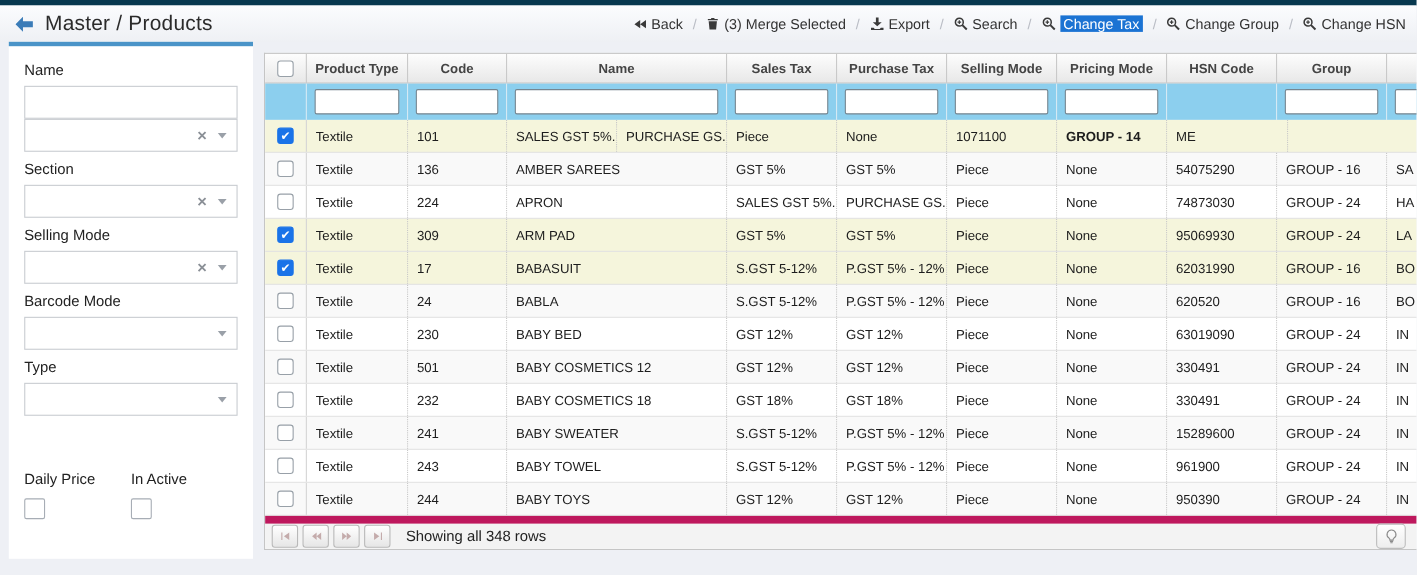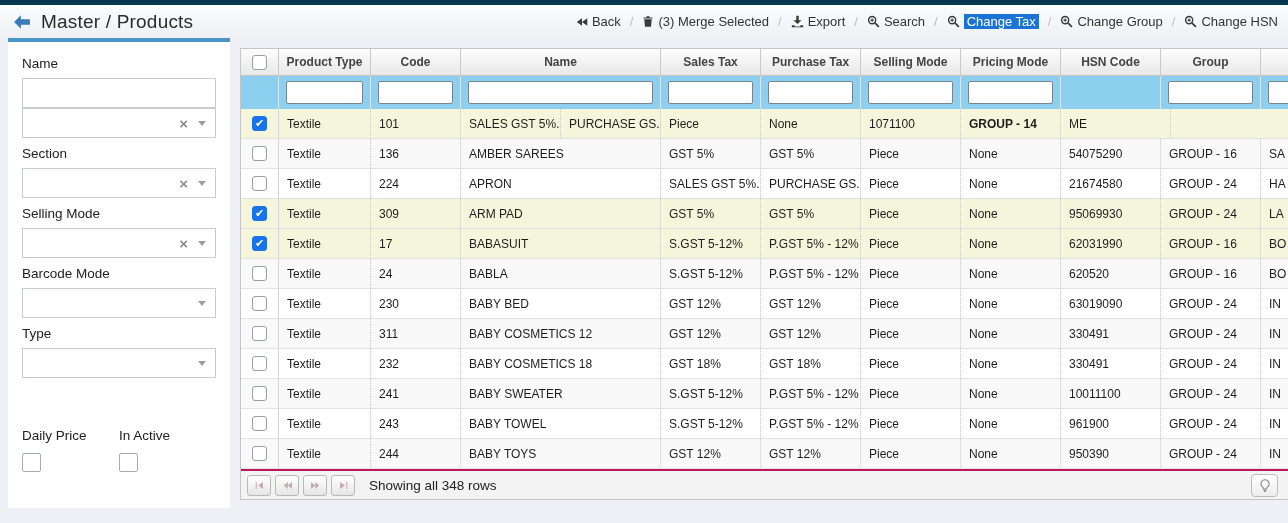--- a/index.html
+++ b/index.html
@@ -53,21 +53,21 @@
   .tr.even { background:#f9f9f9; }
   .tr.selected { background:var(--selected-row,#f5f5dc); }
   .td { height:100%; display:flex; align-items:center; padding:0 8px; border-right:1px dotted #c8c8c8;
         overflow:hidden; white-space:nowrap; font-size:12px; color:#1d1d1d; flex:0 0 auto; }
   .td.cbcell { justify-content:center; padding:0; border-right:1px solid #d4d4d4; }
   .cb { width:15px; height:15px; border:1px solid #98a0a8; border-radius:3px; background:#fff;
         display:flex; align-items:center; justify-content:center; font-size:11px; color:#fff; cursor:pointer; }
   .cb.checked { background:var(--checkbox-checked,#1a73e8); border-color:var(--checkbox-checked,#1a73e8); }
 
   
-  .tfoot { height:30px; margin-top:auto; border-top:2px solid #be185d; background:#f3f3f3; display:flex;
+  .tfoot { height:30px; margin-top:auto; border-top:7px solid #be185d; background:#f3f3f3; display:flex;
            align-items:center; padding:0 6px; gap:4px; flex:0 0 auto; }
   .pagerbtn { width:24px; height:21px; border:1px solid #b9b9b9; border-radius:3px;
               background:linear-gradient(#ffffff,#e6e6e6); display:flex; align-items:center;
               justify-content:center; color:#c4abab; }
   .summary { margin-left:10px; font-size:13.5px; color:#222; }
   .bulbbtn { margin-left:auto; margin-right:4px; width:27px; height:23px; border:1px solid #bcbcbc;
              border-radius:4px; background:linear-gradient(#ffffff,#ededed); display:flex;
              align-items:center; justify-content:center; color:#8b8b8b; cursor:pointer; }
   .icon svg { display:block; }
 </style>
@@ -272,21 +272,21 @@
             <div class="td cbcell" style="width: 38px;">
               <span class="cb"></span>
             </div>
             <div class="td" style="width: 92px;">Textile</div>
             <div class="td" style="width: 90px;">224</div>
             <div class="td" style="width: 200px;">APRON</div>
             <div class="td" style="width: 100px;">SALES GST 5%...</div>
             <div class="td" style="width: 100px;">PURCHASE GS...</div>
             <div class="td" style="width: 100px;">Piece</div>
             <div class="td" style="width: 100px;">None</div>
-            <div class="td" style="width: 100px;">21674580</div>
+            <div class="td" style="width: 100px;">74873030</div>
             <div class="td" style="width: 100px;">GROUP - 24</div>
             <div class="td" style="width: 110px;">HA</div>
           </div>
           <div class="tr selected">
             <div class="td cbcell" style="width: 38px;">
               <span class="cb checked">✔</span>
             </div>
             <div class="td" style="width: 92px;">Textile</div>
             <div class="td" style="width: 90px;">309</div>
             <div class="td" style="width: 200px;">ARM PAD</div>
@@ -341,21 +341,21 @@
             <div class="td" style="width: 100px;">None</div>
             <div class="td" style="width: 100px;">63019090</div>
             <div class="td" style="width: 100px;">GROUP - 24</div>
             <div class="td" style="width: 110px;">IN</div>
           </div>
           <div class="tr even">
             <div class="td cbcell" style="width: 38px;">
               <span class="cb"></span>
             </div>
             <div class="td" style="width: 92px;">Textile</div>
-            <div class="td" style="width: 90px;">311</div>
+            <div class="td" style="width: 90px;">501</div>
             <div class="td" style="width: 200px;">BABY COSMETICS 12</div>
             <div class="td" style="width: 100px;">GST 12%</div>
             <div class="td" style="width: 100px;">GST 12%</div>
             <div class="td" style="width: 100px;">Piece</div>
             <div class="td" style="width: 100px;">None</div>
             <div class="td" style="width: 100px;">330491</div>
             <div class="td" style="width: 100px;">GROUP - 24</div>
             <div class="td" style="width: 110px;">IN</div>
           </div>
           <div class="tr">
@@ -377,21 +377,21 @@
             <div class="td cbcell" style="width: 38px;">
               <span class="cb"></span>
             </div>
             <div class="td" style="width: 92px;">Textile</div>
             <div class="td" style="width: 90px;">241</div>
             <div class="td" style="width: 200px;">BABY SWEATER</div>
             <div class="td" style="width: 100px;">S.GST 5-12%</div>
             <div class="td" style="width: 100px;">P.GST 5% - 12%</div>
             <div class="td" style="width: 100px;">Piece</div>
             <div class="td" style="width: 100px;">None</div>
-            <div class="td" style="width: 100px;">10011100</div>
+            <div class="td" style="width: 100px;">15289600</div>
             <div class="td" style="width: 100px;">GROUP - 24</div>
             <div class="td" style="width: 110px;">IN</div>
           </div>
           <div class="tr">
             <div class="td cbcell" style="width: 38px;">
               <span class="cb"></span>
             </div>
             <div class="td" style="width: 92px;">Textile</div>
             <div class="td" style="width: 90px;">243</div>
             <div class="td" style="width: 200px;">BABY TOWEL</div>

